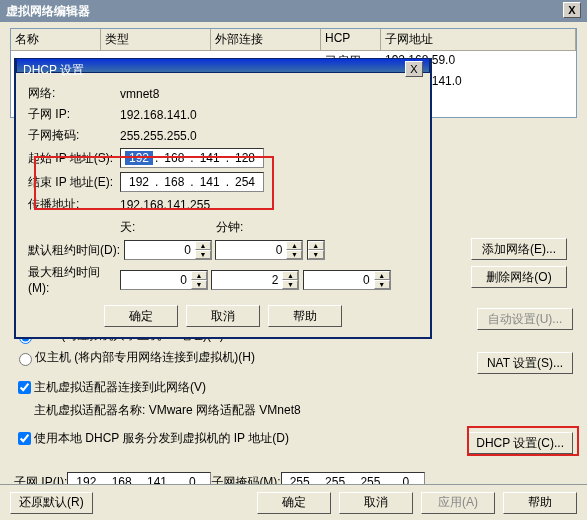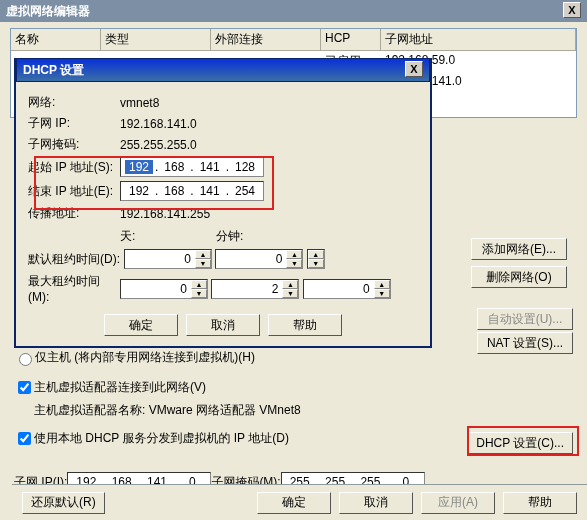--- a/index.html
+++ b/index.html
@@ -60,22 +60,22 @@
   left: 14px;
   width: 418px;
   background: #ece9d8;
   border: 2px solid #0a246a;
   border-top: none;
   z-index: 10;
 }
 .dhcp-title {
   background: linear-gradient(#0831d9,#3a6ea5);
   color: #fff;
-  font-weight: bold;
-  height: 24px;
+  font-weight: normal;
+  height: 15px;
   line-height: 22px;
   padding: 0 6px;
   display: flex;
   justify-content: space-between;
   border: 1px solid #0a246a;
 }
 .dhcp-body { padding: 8px 12px 10px; }
 .form-row { display:flex; align-items:center; margin: 4px 0; }
 .lbl { width: 92px; }
 .val { }
@@ -108,38 +108,38 @@
 }
 .radio-row, .check-row { display:flex; align-items:center; margin:5px 0; }
 .indent { margin-left: 20px; }
 
 .side-btns {
   position:absolute; right:20px; top:216px; display:flex; flex-direction:column; gap:6px;justify-content:flex-end;
 }
 .side-btns .btn { min-width: 96px; text-align:center; }
 
 .right-btns {
-  position:absolute; right:14px; top:286px; display:flex; flex-direction:column; gap:2px;
+  position:absolute; right:14px; top:286px; display:flex; flex-direction:column; gap:22px;
 }
 .right-btns .btn { min-width: 96px; }
 
 .dhcp-btn-row {
   position:absolute; right:14px; top:410px;
 }
 .dhcp-btn-redbox {
   position:absolute; border:2px solid #d22; pointer-events:none;
   right: 8px; top: 404px; width: 112px; height: 30px;
 }
 
 .subnet-row {
   position:absolute; left:14px; right:14px; top:450px; display:flex; align-items:center; 
 }
 
 .bottom-bar {
-  position:absolute; left:12px; right:0; bottom:0; height:36px;
+  position:absolute; left:0; right:0; bottom:0; height:36px;
   border-top: 1px solid #919b9c;
   background:#ece9d8;
   display:flex; align-items:center; padding: 0 10px; gap:8px;
 }
 .bottom-bar .spacer { flex:1; }
 .btn[disabled]{ color:#888; }
 </style>
 </head>
 <body>
 

